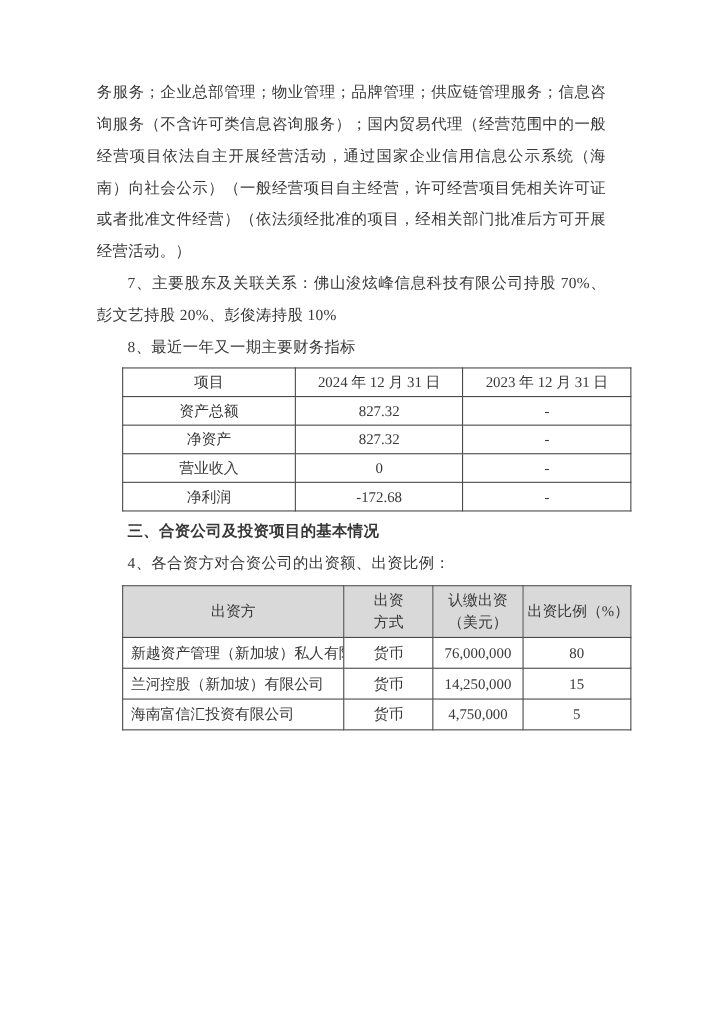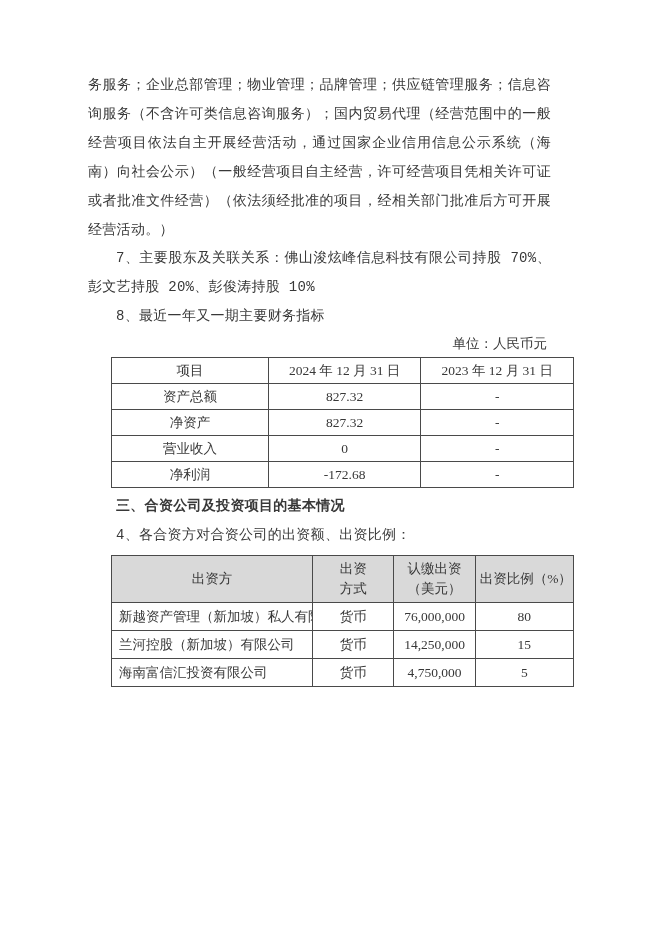--- a/index.html
+++ b/index.html
@@ -22,21 +22,20 @@
   }
   .para {
     margin: 0;
     font-size: 14px;
     line-height: 29px;
     text-align: justify;
     letter-spacing: 0.3px;
   }
   .indent {
     text-indent: 2em;
-    font-family: Liberation Mono, monospace;
   }
   .bold-heading {
     font-weight: bold;
     margin-top: 4px;
   }
   .unit-note {
     margin: 2px 4px 2px 0;
     font-size: 13.5px;
     line-height: 21px;
     text-align: right;
@@ -82,21 +81,20 @@
 <body>
 
 <div class="page">
 
   <p class="para">务服务；企业总部管理；物业管理；品牌管理；供应链管理服务；信息咨询服务（不含许可类信息咨询服务）；国内贸易代理（经营范围中的一般经营项目依法自主开展经营活动，通过国家企业信用信息公示系统（海南）向社会公示）（一般经营项目自主经营，许可经营项目凭相关许可证或者批准文件经营）（依法须经批准的项目，经相关部门批准后方可开展经营活动。）</p>
 
   <p class="para indent">7、主要股东及关联关系：佛山浚炫峰信息科技有限公司持股 70%、彭文艺持股 20%、彭俊涛持股 10%</p>
 
   <p class="para indent">8、最近一年又一期主要财务指标</p>
 
-  <p class="unit-note">单位：人民币元</p>
 
   <table class="doc-table fin-table">
     <tbody>
         <tr>
       <td class="col-a">项目</td>
       <td class="col-b">2024 年 12 月 31 日</td>
       <td class="col-c">2023 年 12 月 31 日</td>
     </tr>
     <tr>
       <td>资产总额</td>

